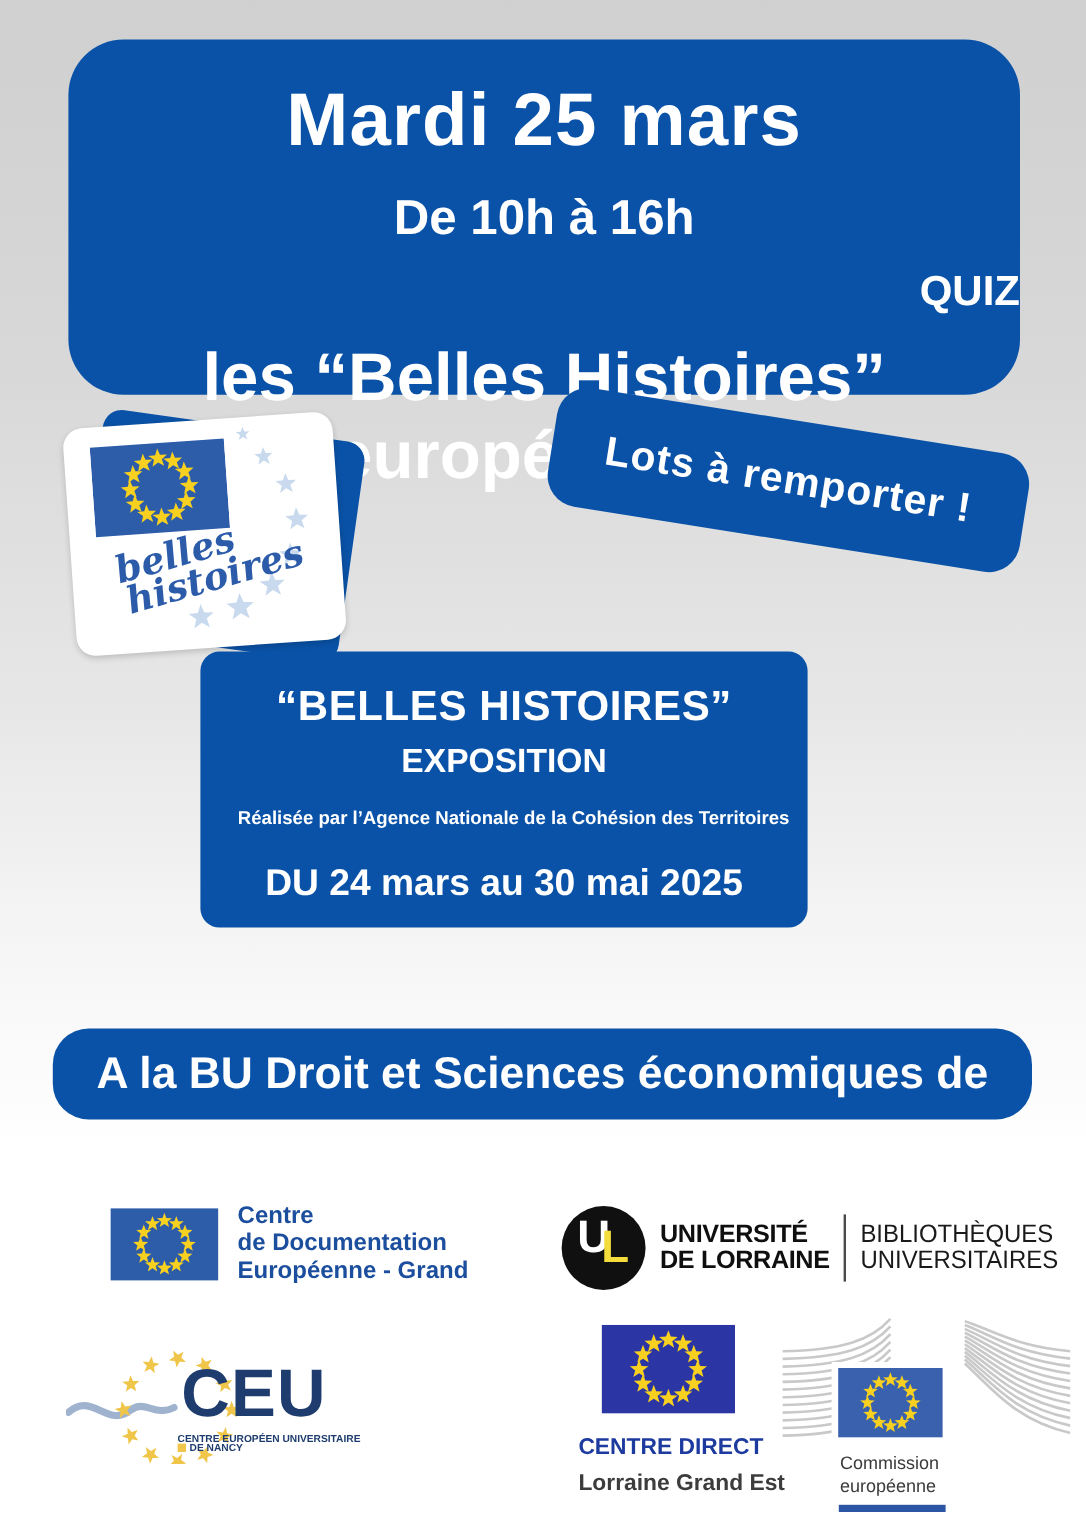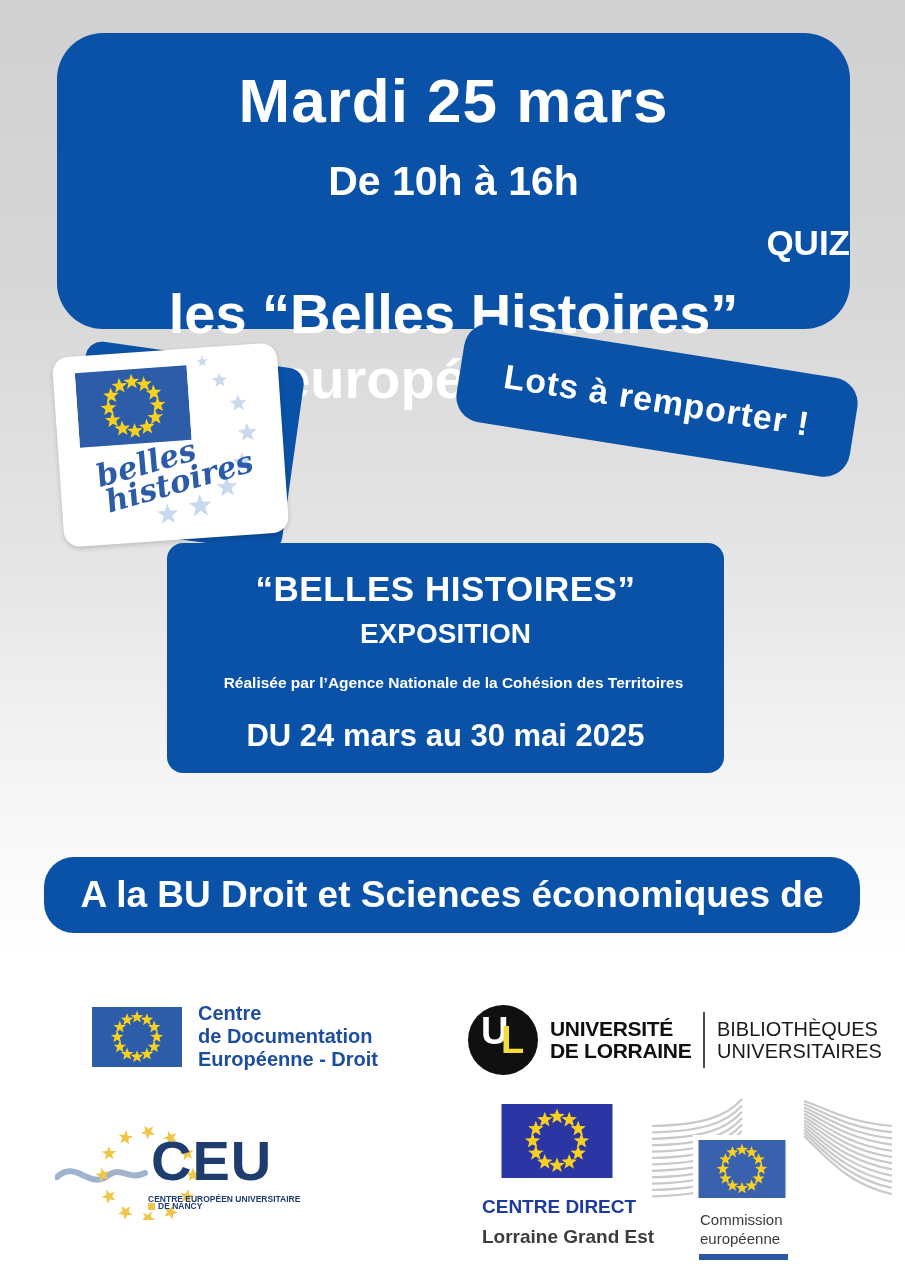--- a/index.html
+++ b/index.html
@@ -23,21 +23,21 @@
   .badge .flag{position:absolute;left:22px;top:16px;width:112px;height:76px;}
   .badge .script{position:absolute;left:26px;top:92px;width:180px;transform:rotate(-12deg);
     font-family:"DejaVu Serif",serif;font-style:italic;font-weight:bold;font-size:31px;line-height:27px;color:#2b5ba9;}
   .badge .script .s2{margin-left:14px;display:block;}
   .badge .script .s1{margin-left:12px;display:block;}
   
   .promo{position:absolute;left:458px;top:350px;width:398px;height:100px;border-radius:26px;
     transform:rotate(9deg);display:flex;align-items:center;justify-content:center;}
   .promo .label{font-size:34px;font-weight:bold;letter-spacing:1px;}
   
-  .expo-box{position:absolute;left:167px;top:543px;width:557px;height:230px;border-radius:16px;text-align:center;}
+  .expo-box{position:absolute;left:167px;top:543px;width:506px;height:230px;border-radius:16px;text-align:center;}
   .expo-box .t1{font-size:35px;font-weight:bold;margin-top:26px;letter-spacing:.5px;}
   .expo-box .t2{font-size:28px;font-weight:bold;margin-top:9px;}
   .expo-box .t3{font-size:15.5px;font-weight:bold;margin-top:24px;margin-left:16px;}
   .expo-box .t4{font-size:31px;font-weight:bold;margin-top:26px;}
   
   .location-bar{position:absolute;left:44px;top:857px;width:816px;height:76px;border-radius:30px;
     text-align:center;line-height:76px;font-size:37px;font-weight:bold;}
   
   .cde{position:absolute;left:92px;top:1002px;display:flex;align-items:center;}
   .cde .flag{width:90px;height:62px;display:block;}
@@ -147,21 +147,21 @@
         <polygon points="75.0,72.0 77.7,79.3 85.5,79.6 79.4,84.4 81.5,91.9 75.0,87.6 68.5,91.9 70.6,84.4 64.5,79.6 72.3,79.3" fill="#f7d020"></polygon>
         <polygon points="58.5,67.6 61.2,74.8 69.0,75.2 62.9,80.0 65.0,87.5 58.5,83.2 52.0,87.5 54.1,80.0 48.0,75.2 55.8,74.8" fill="#f7d020"></polygon>
         <polygon points="46.4,55.5 49.1,62.8 56.9,63.1 50.8,67.9 52.9,75.4 46.4,71.1 40.0,75.4 42.0,67.9 36.0,63.1 43.7,62.8" fill="#f7d020"></polygon>
         <polygon points="42.0,39.0 44.7,46.3 52.5,46.6 46.4,51.4 48.5,58.9 42.0,54.6 35.5,58.9 37.6,51.4 31.5,46.6 39.3,46.3" fill="#f7d020"></polygon>
         <polygon points="46.4,22.5 49.1,29.8 56.9,30.1 50.8,34.9 52.9,42.4 46.4,38.1 40.0,42.4 42.0,34.9 36.0,30.1 43.7,29.8" fill="#f7d020"></polygon>
         <polygon points="58.5,10.4 61.2,17.7 69.0,18.0 62.9,22.8 65.0,30.3 58.5,26.0 52.0,30.3 54.1,22.8 48.0,18.0 55.8,17.7" fill="#f7d020"></polygon>
       </svg>
     <div class="txt">
       <div>Centre</div>
       <div>de Documentation</div>
-      <div>Européenne - Droit</div>
+      <div>Européenne - Grand</div>
     </div>
   </div>
 
   <div class="ul">
     <div class="circle">
       <span class="u">U</span>
       <span class="l">L</span>
     </div>
     <div class="name">
       <div>UNIVERSITÉ</div>

